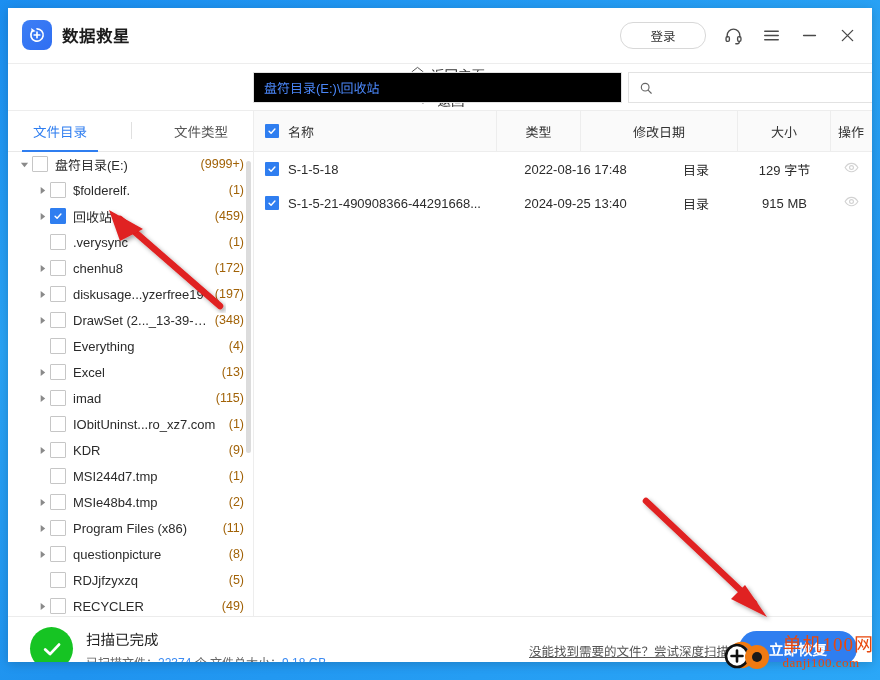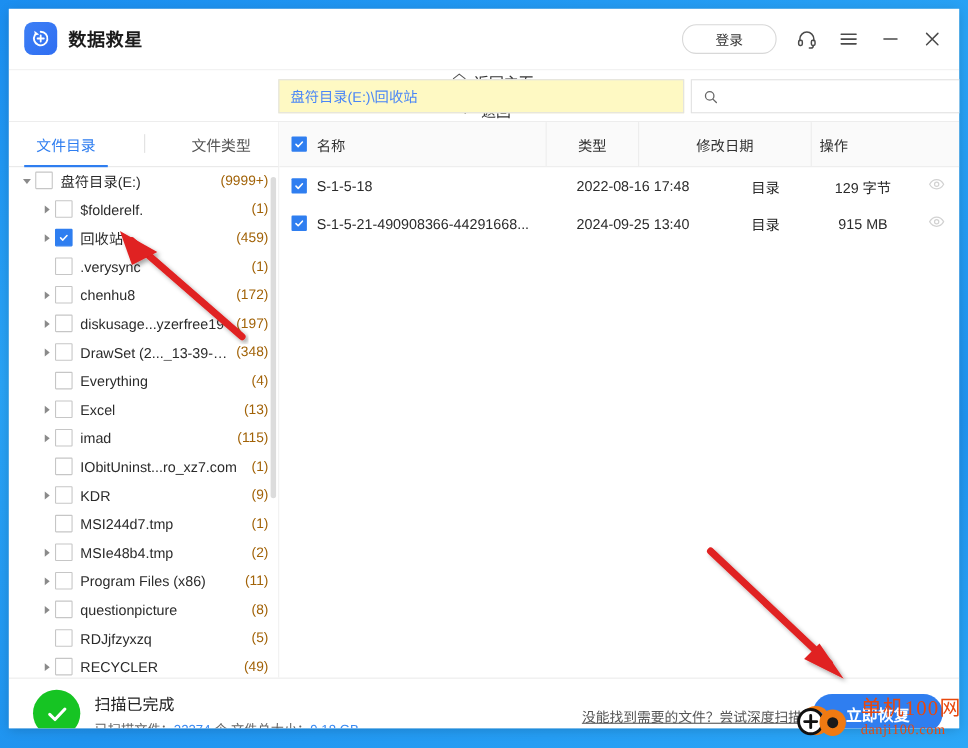--- a/index.html
+++ b/index.html
@@ -71,21 +71,21 @@
     font-size: 13.5px; color: #333; cursor: pointer;
   }
   #nav-home { margin-left: 15px; }
   #nav-sep {
     width: 1px; height: 16px; background: #dcdcdc;
     margin: 0 19px;
   }
   #address-bar {
     position: absolute; left: 245px; top: 8px;
     width: 367px; height: 29px;
-    border: 1px solid #e2e2e2; background: #fef9c3;
+    border: 1px solid #e2e2e2; background: #000000;
     display: flex; align-items: center; text-align: right;
   }
   #address-text {
     margin-left: 10px; font-size: 13px; color: #4a86f7;
   }
   #search-bar {
     position: absolute; left: 620px; top: 8px;
     width: 243px; height: 29px;
     border: 1px solid #e2e2e2; background: #fff;
     display: flex; align-items: center;
@@ -509,20 +509,21 @@
           <div class="th name-col" style="width: 243px;">
             <span class="row-check">
               <svg width="10" height="10" viewBox="0 0 24 24" fill="none" stroke="#ffffff" stroke-width="3.4" stroke-linecap="round" stroke-linejoin="round">
                 <path d="M5 12.6 9.8 17.4 19 7.4"></path>
               </svg>
             </span>
             <span>名称</span>
           </div>
           <div class="th" style="width: 84px;">类型</div>
           <div class="th" style="width: 157px;">修改日期</div>
+          <div class="th" style="width: 93px;">大小</div>
           <div class="th" style="width: 40px;">操作</div>
         </div>
       <div id="table-body">
           <div class="table-row">
             <div class="td name-col" style="width: 243px;">
               <span class="row-check">
                 <svg width="10" height="10" viewBox="0 0 24 24" fill="none" stroke="#ffffff" stroke-width="3.4" stroke-linecap="round" stroke-linejoin="round">
                   <path d="M5 12.6 9.8 17.4 19 7.4"></path>
                 </svg>
               </span>

